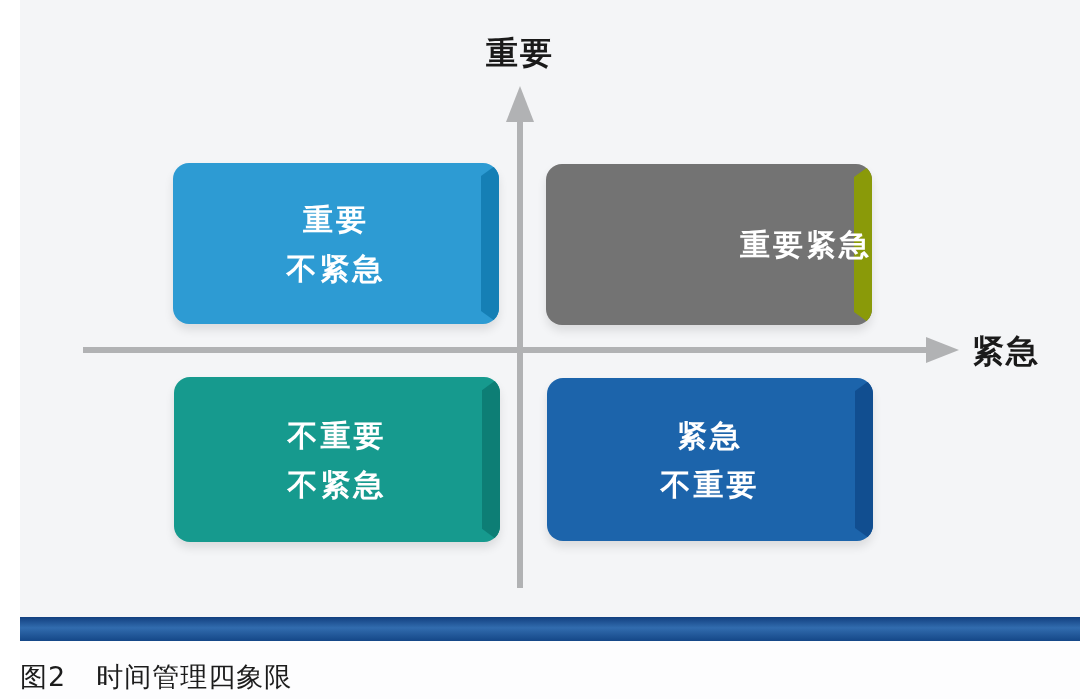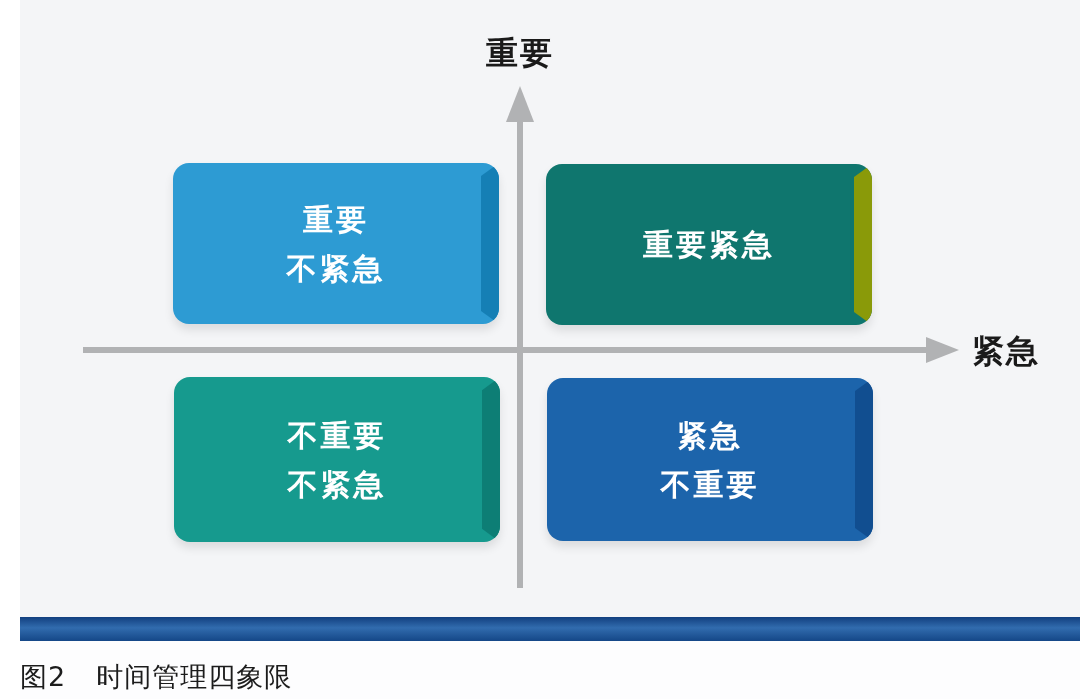--- a/index.html
+++ b/index.html
@@ -144,21 +144,21 @@
 
   <div class="hline"></div>
   <div class="arrow-right"></div>
   <div class="axis-label h">紧急</div>
 
   <div class="qbox tl" style="background-color: rgb(45, 155, 211); --edge: #157fb5;">
     <span>重要</span>
     <span>不紧急</span>
   </div>
 
-  <div class="qbox tr" style="background-color: #0f766e; --edge: #8a9a09;">
+  <div class="qbox tr" style="background-color: #737373; align-items: flex-end; --edge: #8a9a09;">
     <span>重要紧急</span>
   </div>
 
   <div class="qbox bl" style="background-color: rgb(22, 154, 142); --edge: #0d7e75;">
     <span>不重要</span>
     <span>不紧急</span>
   </div>
 
   <div class="qbox br" style="background-color: rgb(28, 100, 171); --edge: #114e90;">
     <span>紧急</span>

